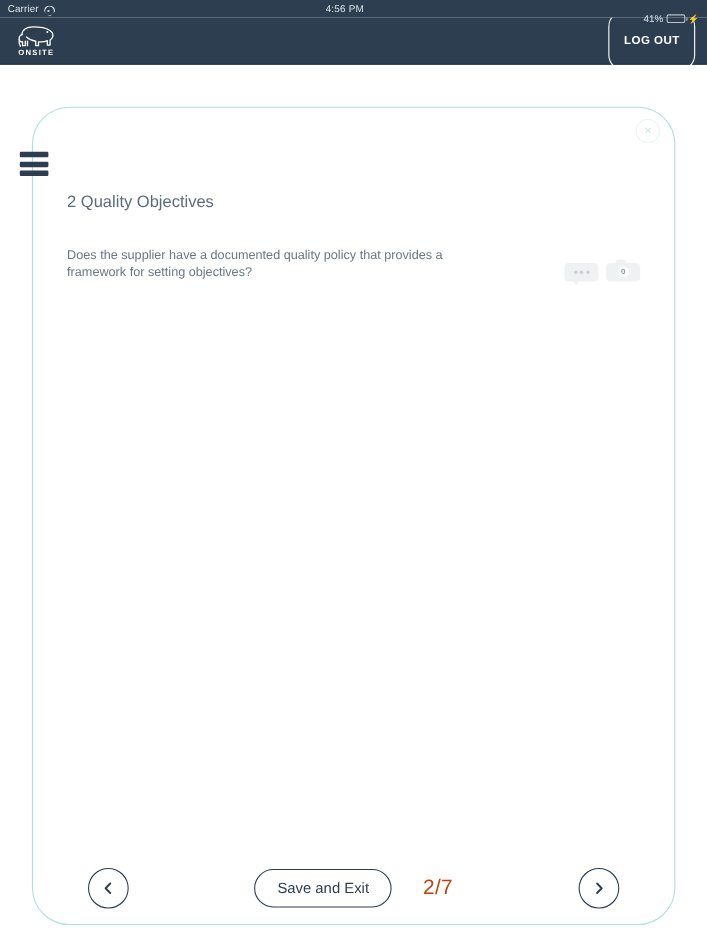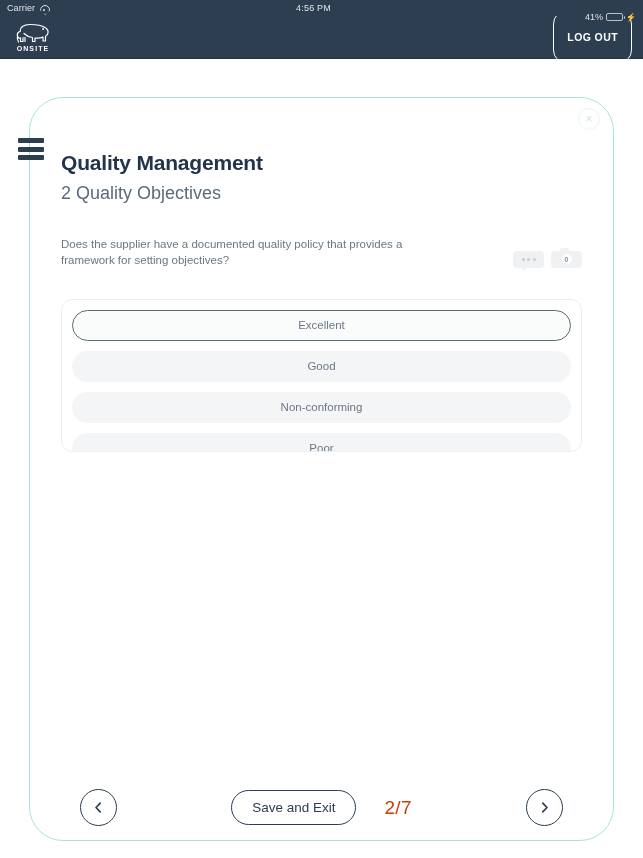--- a/index.html
+++ b/index.html
@@ -174,23 +174,23 @@
     padding: 53px 31px 0 31px;
   }
 
   .page-title {
     font-size: 21px;
     font-weight: 700;
     color: #22334a;
     letter-spacing: -.2px;
   }
   .page-subtitle {
-    font-size: 18px;
+    font-size: 15px;
     color: #5b6b7c;
-    margin-top: 8px;
+    margin-top: 24px;
     font-weight: 400;
   }
 
   
   .question { margin-top: 30px; }
   .q-head {
     display: flex;
     align-items: flex-start;
     justify-content: space-between;
     gap: 12px;
@@ -388,21 +388,20 @@
     <span></span>
     <span></span>
   </div>
 
   <div class="card">
 
     <div class="card-close">×</div>
 
     <div class="card-inner">
 
-      <div class="page-title">Quality Management</div>
       <div class="page-subtitle">2 Quality Objectives</div>
 
       <div class="question">
         <div class="q-head">
           <div class="q-text">Does the supplier have a documented quality policy that provides a framework for setting objectives?</div>
           <div class="q-badges">
             <div class="badge badge-comment">
               <span class="dots">
                   <i></i>
                   <i></i>
@@ -412,26 +411,20 @@
             <div class="badge badge-camera">
               <span class="lens">
                 <span>0</span>
               </span>
             </div>
           </div>
         </div>
       </div>
 
       <div class="question">
-        <div class="options fixed-2">
-          <div class="option selected">Excellent</div>
-          <div class="option">Good</div>
-          <div class="option">Non-conforming</div>
-          <div class="option">Poor</div>
-        </div>
       </div>
 
     </div>
 
     <div class="footer">
       <div class="nav-circle">
         <span>
           <svg width="13" height="13" viewBox="0 0 13 13" fill="none" stroke="#2c3e50" stroke-width="1.7" stroke-linecap="round" stroke-linejoin="round">
             <path d="M8.2 2.2 L4 6.5 L8.2 10.8"></path>
           </svg>

